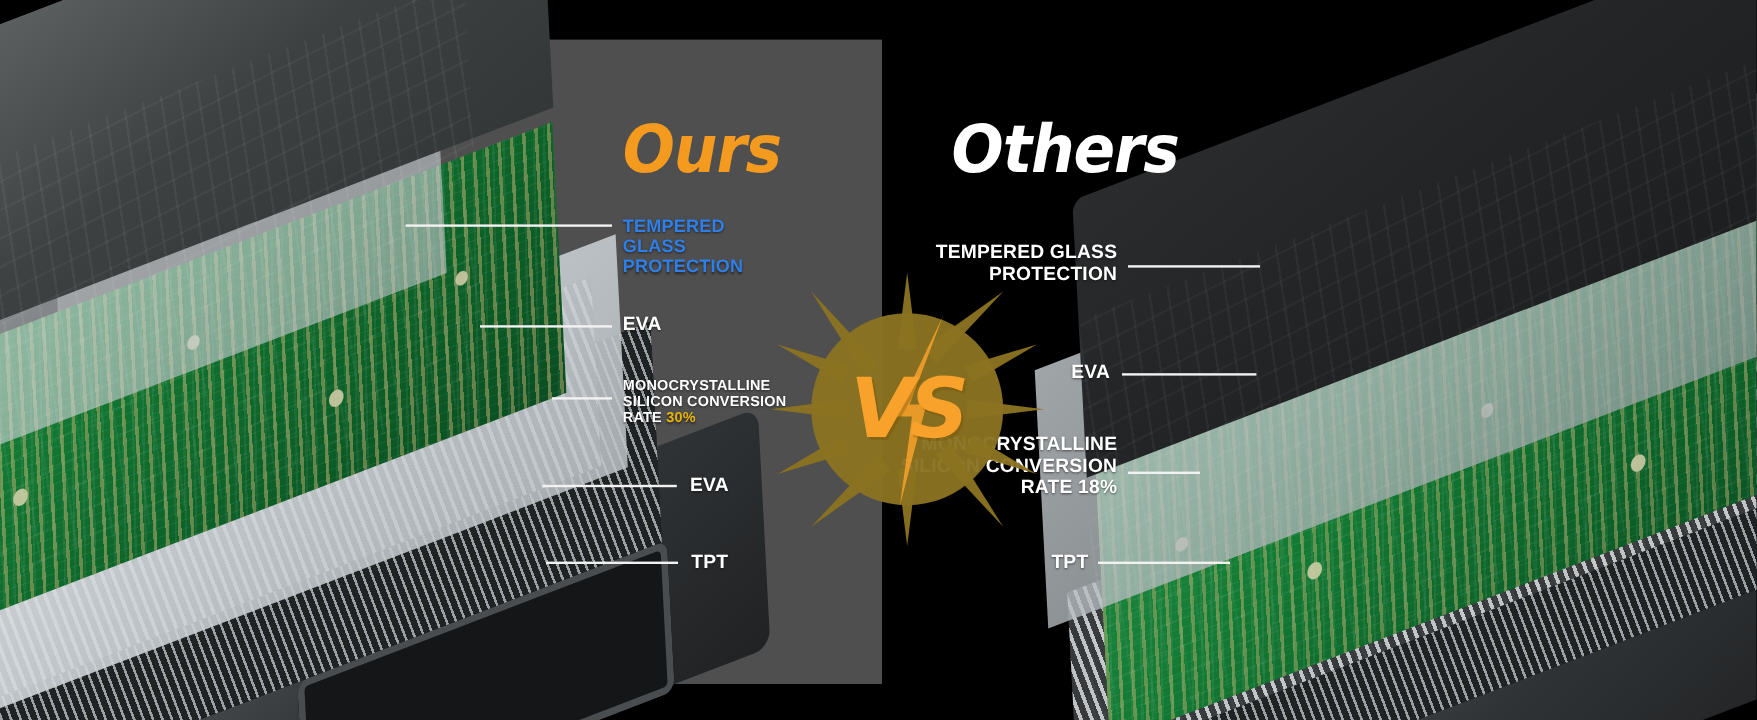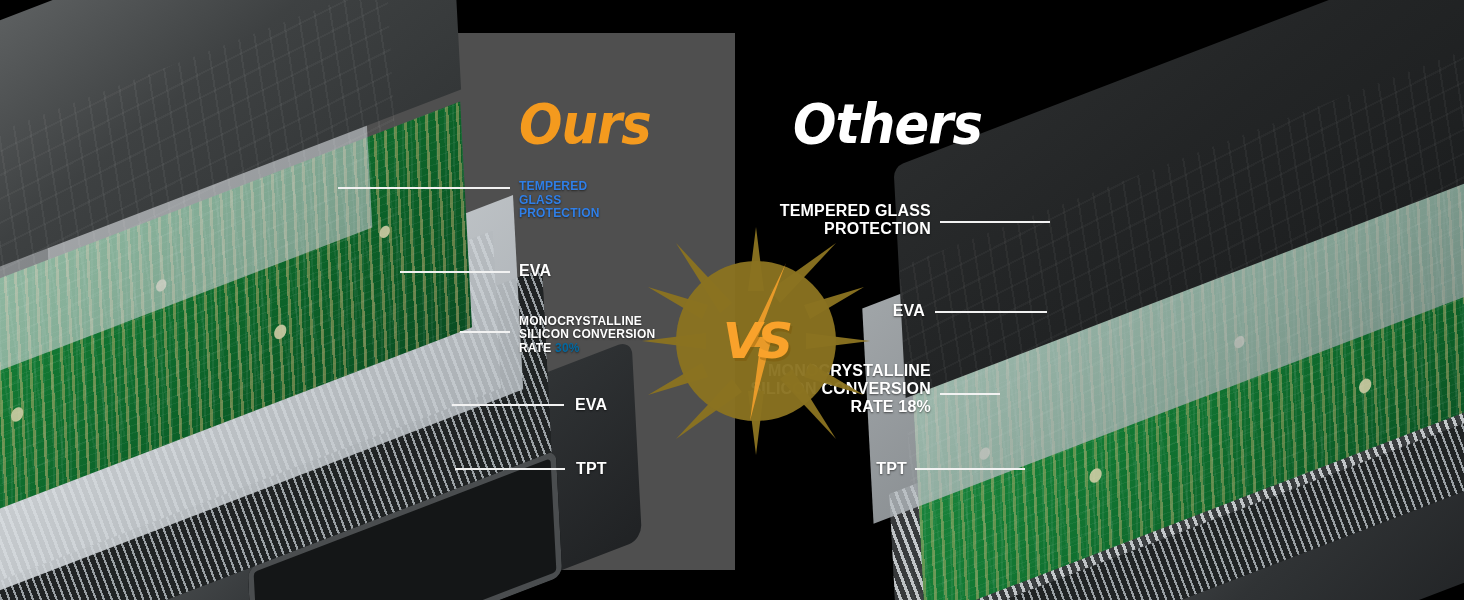--- a/index.html
+++ b/index.html
@@ -50,24 +50,24 @@
                 transform:scaleX(.93);transform-origin:0 50%;}
   #others-heading{left:793px;top:92px;font-size:55px;color:#fff;
                 transform:scaleX(.93);transform-origin:0 50%;}
 
   
   #vs-badge{position:absolute;left:640px;top:225px;width:232px;height:232px;}
   #vs-badge svg{position:absolute;left:0;top:0;}
   #vs-text{position:absolute;left:0;top:0;width:232px;height:232px;
            display:flex;align-items:center;justify-content:center;
            font-family:"DejaVu Sans",sans-serif;font-weight:bold;font-style:italic;
-           font-size:50px;color:#F9A22B;letter-spacing:-4px;
+           font-size:69px;color:#F9A22B;letter-spacing:-4px;
            text-shadow:2px 3px 0 rgba(120,80,0,.35);}
 
-  .blue{color:#0369a1;}
+  .blue{color:#eab308;}
   .blue-lbl{color:#2f7fe8;}
 </style>
 </head>
 <body>
 
 <div id="stage">
 
   <div class="panel" id="left-panel">
     <div class="panel-bg"></div>
 
@@ -117,21 +117,21 @@
     </div>
 
     <div class="leader" style="left:338px;top:187px;width:172px;"></div>
     <div class="leader" style="left:400px;top:271px;width:110px;"></div>
     <div class="leader" style="left:460px;top:331px;width:50px;"></div>
     <div class="leader" style="left:452px;top:404px;width:112px;"></div>
     <div class="leader" style="left:455px;top:468px;width:110px;"></div>
 
     <div class="heading" id="ours-heading">Ours</div>
 
-    <div class="lbl blue-lbl" style="left:519px;top:180px;font-size:12px;">TEMPERED
+    <div class="lbl blue-lbl" style="left:519px;top:180px;font-size:15px;">TEMPERED
 GLASS
 PROTECTION</div>
 
     <div class="lbl" style="left:519px;top:262px;font-size:16px;">EVA</div>
 
     <div class="lbl" style="left:519px;top:301px;font-size:12px;">
       <span>MONOCRYSTALLINE
 SILICON CONVERSION
 RATE </span><span class="blue">30%</span>
     </div>

